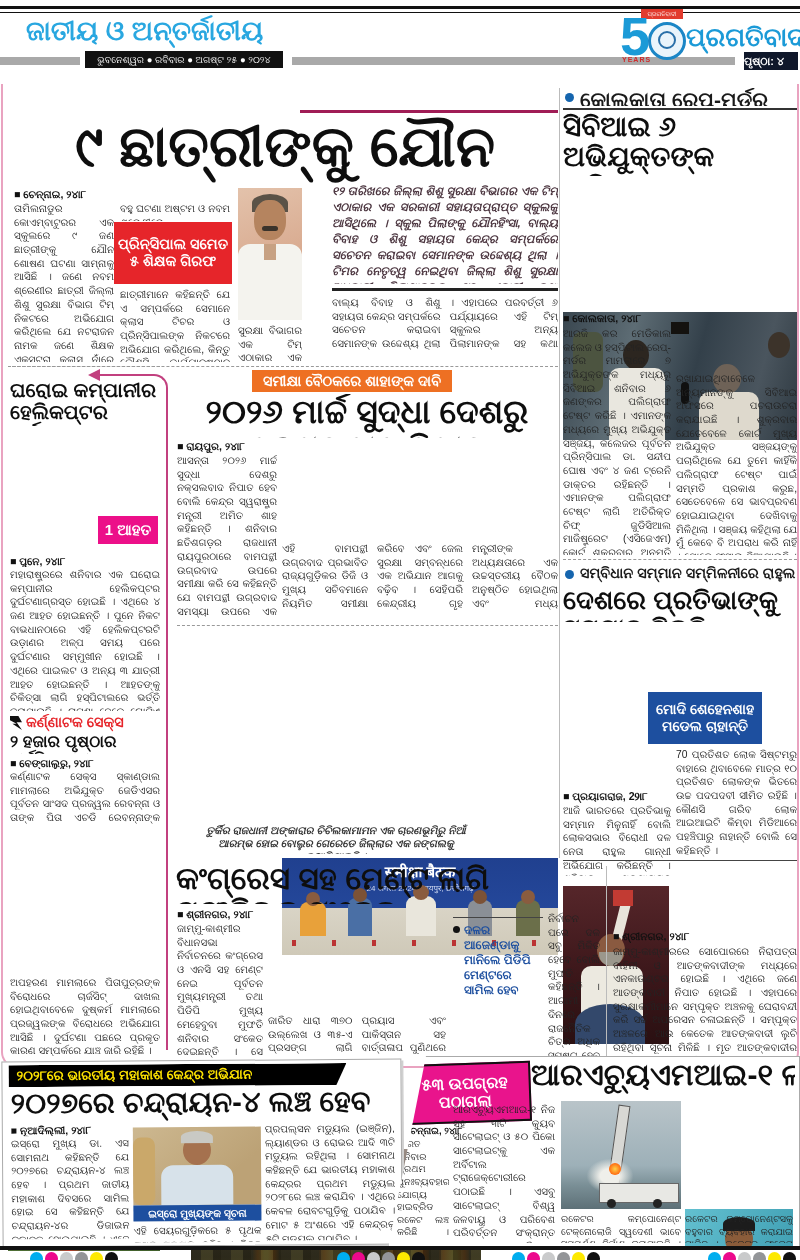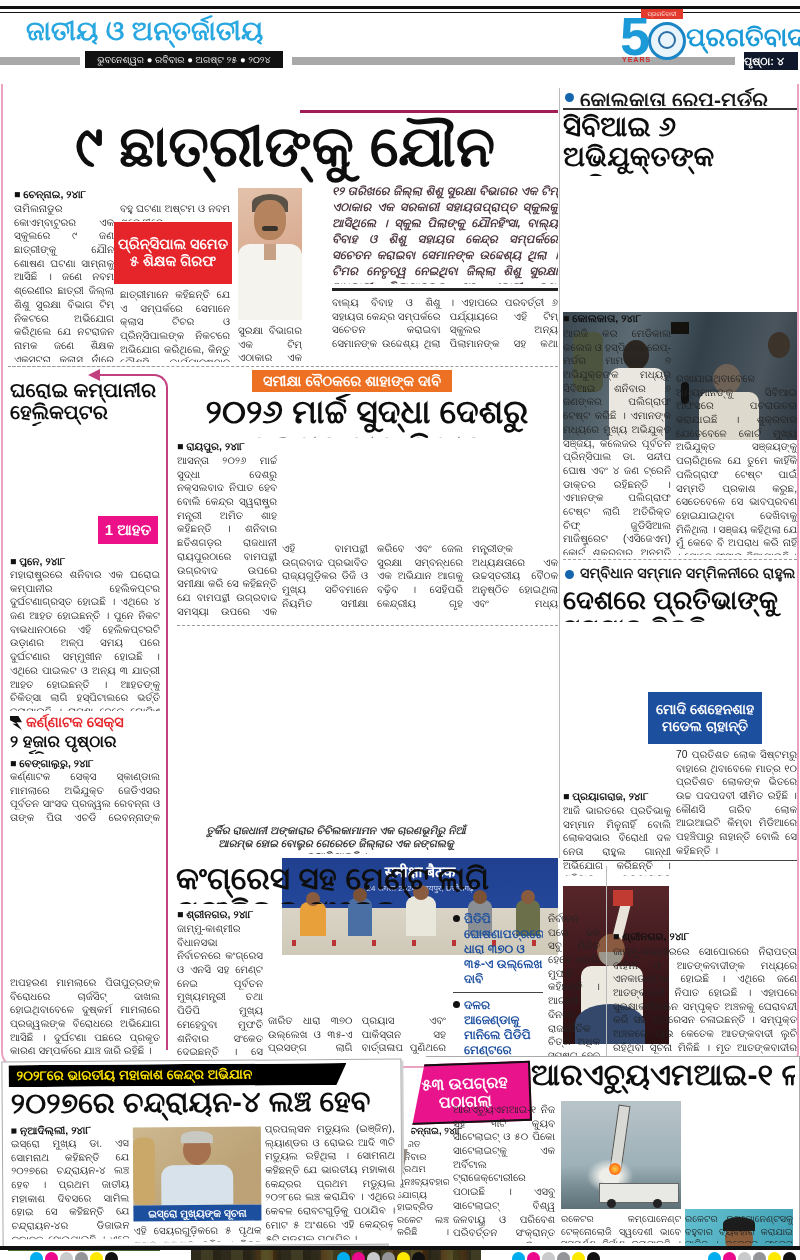--- a/index.html
+++ b/index.html
@@ -98,21 +98,21 @@
     <div class="abs" style="left:34px;top:48px;width:28px;height:32px;background:#8a5a40;border-radius:50%;"></div>
     <div class="abs" style="left:36px;top:66px;width:24px;height:14px;background:#9b978c;border-radius:0 0 12px 12px;"></div>
     <div class="abs" style="left:18px;top:80px;width:62px;height:50px;background:#ece9e0;border-radius:10px 10px 0 0;"></div>
     <div class="abs" style="left:12px;top:118px;width:70px;height:40px;background:#33486b;border-radius:50% 50% 0 0;"></div>
   </div>
   <div class="abs bluebox" style="left:648px;top:692px;width:114px;height:52px;">
     <span style="font-size:14px;">ମୋଦି ଶେହେନଶାହ</span>
     <span style="font-size:14px;">ମଡେଲ ଚାହାନ୍ତି</span>
   </div>
   <div class="abs jt" style="left:676px;top:748px;width:121px;height:128px;">70 ପ୍ରତିଶତ ଲୋକ ସିଷ୍ଟମରୁ ବାହାରେ ଥିବାବେଳେ ମାତ୍ର ୧୦ ପ୍ରତିଶତ ଲୋକଙ୍କ ଭିତରେ ଉଚ୍ଚ ପଦପଦବୀ ସୀମିତ ରହିଛି । କୌଣସି ଗରିବ ଲୋକ ଆଇଆଇଟି କିମ୍ବା ମିଡିଆରେ ପହଞ୍ଚିପାରୁ ନାହାନ୍ତି ବୋଲି ସେ କହିଛନ୍ତି ।</div>
-  <div class="abs dl" style="left:563px;top:790px;width:112px;height:13px;">■ ପ୍ରୟାଗରାଜ, ୨୪ା୮</div>
+  <div class="abs dl" style="left:563px;top:790px;width:112px;height:13px;">■ ପ୍ରୟାଗରାଜ, 29ା୮</div>
   <div class="abs jt" style="left:563px;top:804px;width:108px;height:72px;">ଆଜି ଭାରତରେ ପ୍ରତିଭାକୁ ସମ୍ମାନ ମିଳୁନାହିଁ ବୋଲି ଲୋକସଭାର ବିରୋଧୀ ଦଳ ନେତା ରାହୁଲ ଗାନ୍ଧୀ ଅଭିଯୋଗ କରିଛନ୍ତି । ଶନିବାର ପ୍ରୟାଗରାଜ ଠାରେ ସମ୍ବିଧାନ ସମ୍ମାନ ସମ୍ମିଳନୀରେ ଯୋଗ ଦେଇ ସେ କହିଛନ୍ତି ଯେ ଦେଶରେ ଅନେକ ପ୍ରତିଭା ଅଛନ୍ତି, କିନ୍ତୁ ସେମାନଙ୍କୁ ସିଷ୍ଟମ ବାହାରେ ରଖାଯାଇଛି ।</div>
   <div class="abs" style="left:563px;top:860px;width:234px;border-top:1px solid #444;"></div>
 
   <div class="abs" style="left:606px;top:866px;width:1px;height:194px;background:#bbb;"></div>
   <div class="abs dl" style="left:613px;top:930px;width:120px;height:13px;">■ ଶ୍ରୀନଗର, ୨୪ା୮</div>
   <div class="abs jt" style="left:613px;top:945px;width:184px;height:114px;">ଜାମ୍ମୁ-କାଶ୍ମୀରରେ ସୋପୋରରେ ନିରାପତ୍ତା ବାହିନୀ ଓ ଆତଙ୍କବାଦୀଙ୍କ ମଧ୍ୟରେ ଏନକାଉଣ୍ଟର ହୋଇଛି । ଏଥିରେ ଜଣେ ଆତଙ୍କବାଦୀ ନିପାତ ହୋଇଛି । ଏହାପରେ ସୁରକ୍ଷାକର୍ମୀମାନେ ସମ୍ପୃକ୍ତ ଅଞ୍ଚଳକୁ ଘେରାବନ୍ଦୀ କରି ସର୍ଚ୍ଚ ଅପରେସନ ଚଳାଇଛନ୍ତି । ସମ୍ପୃକ୍ତ ଅଞ୍ଚଳରେ ଆଉ କେତେକ ଆତଙ୍କବାଦୀ ଲୁଚି ରହିଥିବା ସୂଚନା ମିଳିଛି । ମୃତ ଆତଙ୍କବାଦୀର ପରିଚୟ ମିଳିପାରିନାହିଁ । ତାଙ୍କ ପରିଚୟ ଜାଣିବା ଲାଗି ପୋଲିସ ଉଦ୍ୟମ ଚଳାଇଛି ।</div>
 
   <div class="abs" style="left:252px;top:370px;width:200px;height:22px;background:#ee7023;color:#fff;font-size:14.5px;font-weight:bold;text-align:center;line-height:22px;overflow:hidden;">ସମୀକ୍ଷା ବୈଠକରେ ଶାହାଙ୍କ ଦାବି</div>
   <div class="abs hd" style="left:176px;top:394px;width:382px;height:44px;font-size:33px;text-align:center;">୨୦୨୬ ମାର୍ଚ୍ଚ ସୁଦ୍ଧା ଦେଶରୁ ନକ୍ସଲବାଦ ନିପାତ</div>
   <div class="abs dl" style="left:177px;top:440px;width:110px;height:13px;">■ ରାୟପୁର, ୨୪ା୮</div>
@@ -166,24 +166,20 @@
   <div class="abs jt" style="left:10px;top:770px;width:150px;height:54px;">କର୍ଣ୍ଣାଟକ ସେକ୍ସ ସ୍କାଣ୍ଡାଲ ମାମଲାରେ ଅଭିଯୁକ୍ତ ଜେଡିଏସର ପୂର୍ବତନ ସାଂସଦ ପ୍ରଜ୍ୱଲ ରେବନ୍ନା ଓ ତାଙ୍କ ପିତା ଏଚଡି ରେବନ୍ନାଙ୍କ ବିରୋଧରେ ଏସଆଇଟି ୨ ହଜାର ପୃଷ୍ଠାର ଚାର୍ଜସିଟ୍ ଦାଖଲ କରିଛି । ଏଥିରେ ୮୬ ସାକ୍ଷୀଙ୍କ ବୟାନ ରହିଛି । ପ୍ରଜ୍ୱଲଙ୍କ ବିରୋଧରେ ଏସଆଇଟି ୪ଟି ମାମଲାର ଯାଞ୍ଚ କରୁଛି ।</div>
 
   <div class="abs jt" style="left:10px;top:976px;width:150px;height:80px;">ଅପହରଣ ମାମଲାରେ ପିତାପୁତ୍ରଙ୍କ ବିରୋଧରେ ଚାର୍ଜସିଟ୍ ଦାଖଲ ହୋଇଥିବାବେଳେ ଦୁଷ୍କର୍ମ ମାମଲାରେ ପ୍ରଜ୍ୱଲଙ୍କ ବିରୋଧରେ ଅଭିଯୋଗ ଆସିଛି । ଦୁର୍ଘଟଣା ପଛରେ ପ୍ରକୃତ କାରଣ ସମ୍ପର୍କରେ ଯାଞ୍ଚ ଜାରି ରହିଛି ।</div>
 
   <div class="abs hd" style="left:176px;top:862px;width:424px;height:42px;font-size:31px;">କଂଗ୍ରେସ ସହ ମେଣ୍ଟ ଲାଗି ମୁଫତିଙ୍କ ସଂକେତ</div>
   <div class="abs dl" style="left:177px;top:908px;width:110px;height:13px;">■ ଶ୍ରୀନଗର, ୨୪ା୮</div>
   <div class="abs jt" style="left:177px;top:922px;width:86px;height:138px;">ଜାମ୍ମୁ-କାଶ୍ମୀର ବିଧାନସଭା ନିର୍ବାଚନରେ କଂଗ୍ରେସ ଓ ଏନସି ସହ ମେଣ୍ଟ ନେଇ ପୂର୍ବତନ ମୁଖ୍ୟମନ୍ତ୍ରୀ ତଥା ପିଡିପି ମୁଖ୍ୟ ମେହେବୁବା ମୁଫତି ଶନିବାର ସଂକେତ ଦେଇଛନ୍ତି । ସେ କହିଛନ୍ତି ଯେ ଦଳର ଆଜେଣ୍ଡାକୁ ଗ୍ରହଣ କଲେ ସେମାନେ ମେଣ୍ଟରେ ସାମିଲ ହେବାକୁ ପ୍ରସ୍ତୁତ ଅଛନ୍ତି ।</div>
 
   <div class="abs jt c2" style="left:268px;top:1014px;width:178px;height:46px;">ଜାରିତ ଧାରା ୩୭୦ ଉଲ୍ଲେଖ ଓ ୩୫-ଏ ପ୍ରସଙ୍ଗ ଲାଗି ପ୍ରୟାସ ଏବଂ ପାକିସ୍ତାନ ସହ ବାର୍ତ୍ତାଳାପ ପୁଣିଥରେ ଆଗେଇ ନେବାକୁ ପ୍ରତିଶ୍ରୁତି ଦେଇଛନ୍ତି । ରାଜ୍ୟରେ ଆମ ସରକାର ଆସିଲେ ଆର୍ଟିକଲ ପୁନଃ ପ୍ରତିଷ୍ଠା ଦାବି ହେବ ।</div>
   <div class="abs" style="left:453px;top:912px;width:90px;height:148px;overflow:hidden;">
-    <div style="display:flex;gap:4px;">
-      <span class="kick-dot" style="flex:0 0 7px;width:7px;height:7px;background:#111;margin-top:3px;"></span>
-      <span style="font-size:12px;font-weight:800;color:#1d4f9f;line-height:1.25;">ପିଡିପି ଘୋଷଣାପତ୍ରରେ ଧାରା ୩୭୦ ଓ ୩୫-ଏ ଉଲ୍ଲେଖ ଦାବି</span>
-    </div>
     <div style="border-top:1px solid #444;margin:5px 0;"></div>
     <div style="display:flex;gap:4px;">
       <span class="kick-dot" style="flex:0 0 7px;width:7px;height:7px;background:#111;margin-top:3px;"></span>
       <span style="font-size:12px;font-weight:800;color:#1d4f9f;line-height:1.25;">ଦଳର ଆଜେଣ୍ଡାକୁ ମାନିଲେ ପିଡିପି ମେଣ୍ଟରେ ସାମିଲ ହେବ</span>
     </div>
 
   </div>
   <div class="abs jt" style="left:548px;top:912px;width:52px;height:148px;">ନିର୍ବାଚନ ପରେ ଦଳ ସବୁ ମିଳିତ ହେବେ ବୋଲି ମୁଫତି କହିଛନ୍ତି । ଆଗାମୀ ଦିନରେ ରାଜନୈତିକ ଚିତ୍ର ଅଧିକ ସ୍ପଷ୍ଟ ହେବ । ଯଦି ଦଳ ସହମତ ହୁଏ ମେଣ୍ଟ ହେବ ।</div>
 
   <div class="abs" style="left:2px;top:1060px;width:398px;height:184px;background:#fff;border:1px solid #aaa;box-shadow:2px 2px 0 #d0d0d0;transform:rotate(-0.4deg);">

